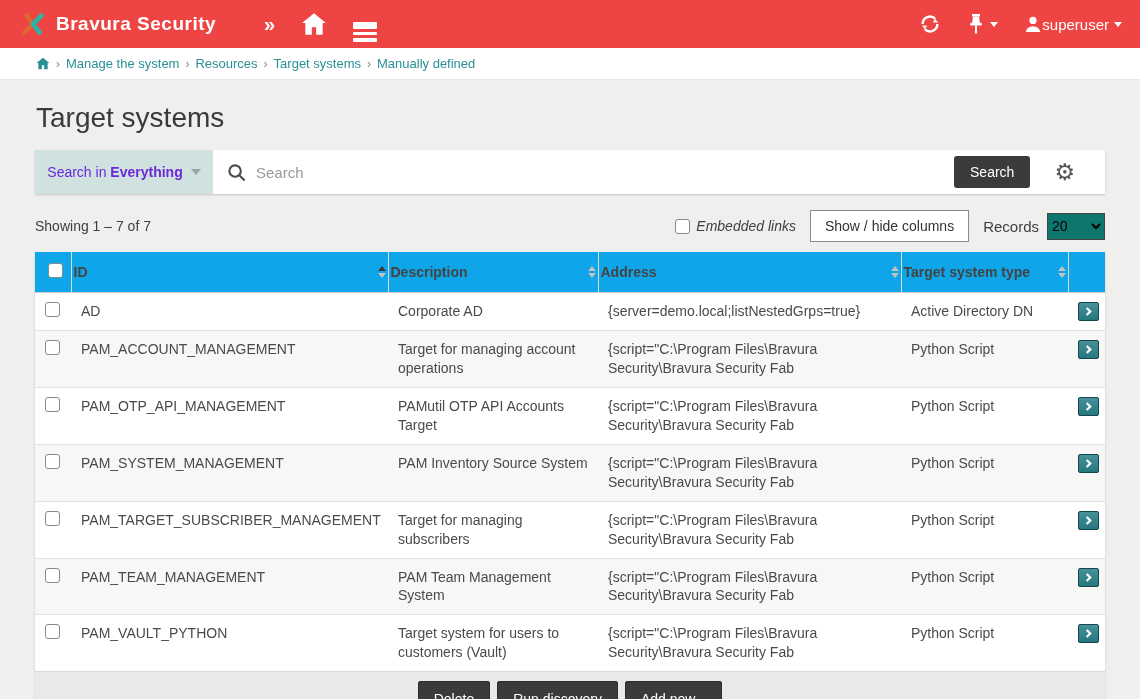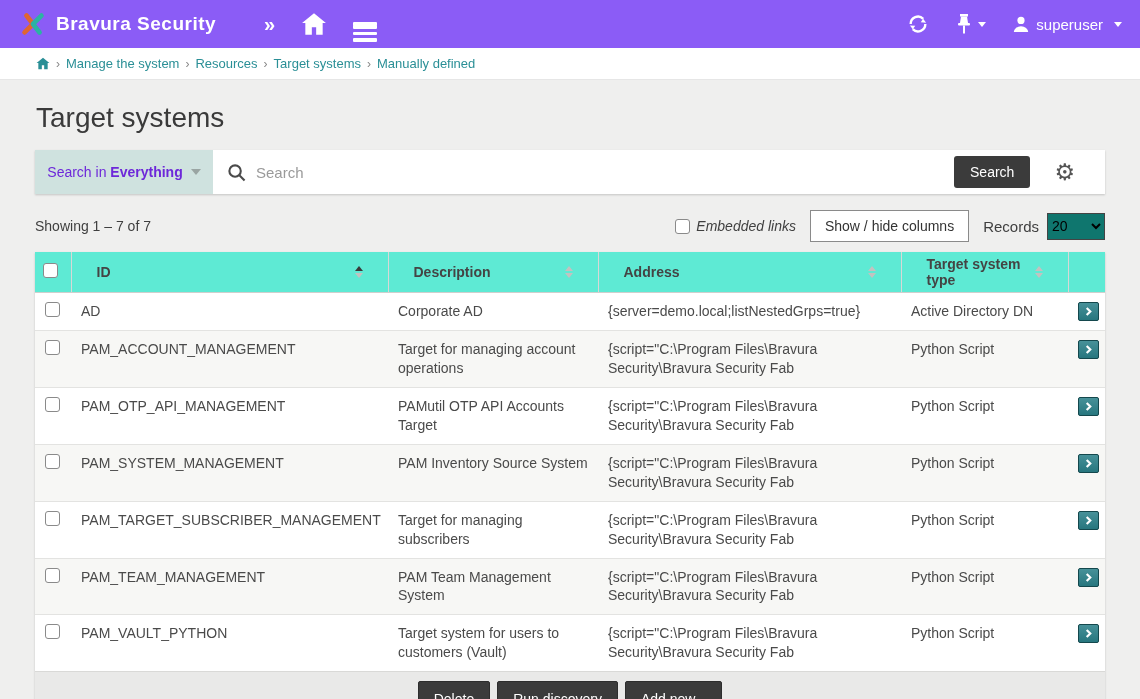--- a/index.html
+++ b/index.html
@@ -1,30 +1,30 @@
 <!DOCTYPE html>
 <html><head>
 <meta charset="utf-8">
 <style>
   * { margin:0; padding:0; box-sizing:border-box; }
   html,body { width:1140px; height:699px; overflow:hidden; background:#efefee;
               font-family:"Liberation Sans", sans-serif; color:#4a4a4a; }
 
   
-  .navbar { height:48px; background:#8b5cf6; display:flex; align-items:center; padding:0 18px; }
+  .navbar { height:48px; background:#ef4444; display:flex; align-items:center; padding:0 18px; }
   .brand { display:flex; align-items:center; gap:8px; cursor:pointer; }
   .brand-text { color:#fff; font-size:19px; font-weight:bold; letter-spacing:.5px; }
   .nav-left-icons { display:flex; align-items:center; gap:26px; margin-left:48px; }
   .nav-chevrons { color:#fff; font-size:20px; font-weight:bold; line-height:1; cursor:pointer; }
   .nav-icon { display:flex; align-items:center; cursor:pointer; }
   .hamburger span { display:block; width:24px; height:3.5px; background:#fff; margin:3px 0; border-radius:1px; }
   .nav-right { margin-left:auto; display:flex; align-items:center; gap:26px; }
   .caret-sm { width:0; height:0; border-left:4px solid transparent; border-right:4px solid transparent;
               border-top:5px solid #fff; display:inline-block; margin-left:5px; }
-  .user-chip { display:flex; align-items:center; gap:6px; color:#fff; font-size:15px; cursor:pointer; }
+  .user-chip { display:flex; align-items:center; gap:0; color:#fff; font-size:15px; cursor:pointer; }
 
   
   .breadcrumb-bar { background:#fff; padding:8px 0 8px 36px; font-size:13px;
                     border-bottom:1px solid #e6e6e6; display:flex; align-items:center; gap:6px; }
   .breadcrumb-bar a { color:#2a8f96; text-decoration:none; cursor:pointer; }
   .crumb-sep { color:#888; font-size:12px; }
 
   
   .page-title { font-size:28px; color:#3a3a3a; font-weight:400; margin:22px 0 16px 36px; }
 
@@ -57,22 +57,22 @@
                   padding:7px 14px; cursor:pointer; font-family:"Liberation Sans", sans-serif; }
   .records { display:flex; align-items:center; gap:8px; font-size:15px; color:#3f3f3f; }
   .records select { height:27px; width:58px; border:1px solid #444; font-size:14px; background:#0f766e;
                     font-family:"Liberation Sans", sans-serif; }
 
   
   .table-card { background:#fff; box-shadow:0 1px 2px rgba(0,0,0,.18); }
   table { width:100%; border-collapse:collapse; table-layout:fixed; font-size:14px; }
   col.c-cb{width:36px;} col.c-id{width:317px;} col.c-desc{width:210px;}
   col.c-addr{width:303px;} col.c-type{width:167px;} col.c-go{width:37px;}
-  thead th { background:#5eead4; height:40px; font-weight:bold; color:#444; text-align:left;
-             padding:0 25px; border-bottom:1px solid #cfcfcd; cursor:pointer; }
+  thead th { background:#0ea5e9; height:40px; font-weight:bold; color:#444; text-align:left;
+             padding:0 2px; border-bottom:1px solid #cfcfcd; cursor:pointer; }
   thead th + th { border-left:1px solid #d8d8d6; }
   .th-flex { display:flex; align-items:center; justify-content:space-between; }
   .sort { display:inline-flex; flex-direction:column; gap:2px; }
   .sort i { width:0; height:0; border-left:4px solid transparent; border-right:4px solid transparent; }
   .sort .up { border-bottom:5px solid #c2c2c0; }
   .sort .down { border-top:5px solid #c2c2c0; }
   .sort.asc .up { border-bottom-color:#3a3a3a; }
   tbody td { padding:9px 10px; vertical-align:top; border-top:1px solid #e3e3e1; color:#4a4a4a;
              line-height:1.35; }
   tbody tr:nth-child(even) { background:#f7f7f5; }

